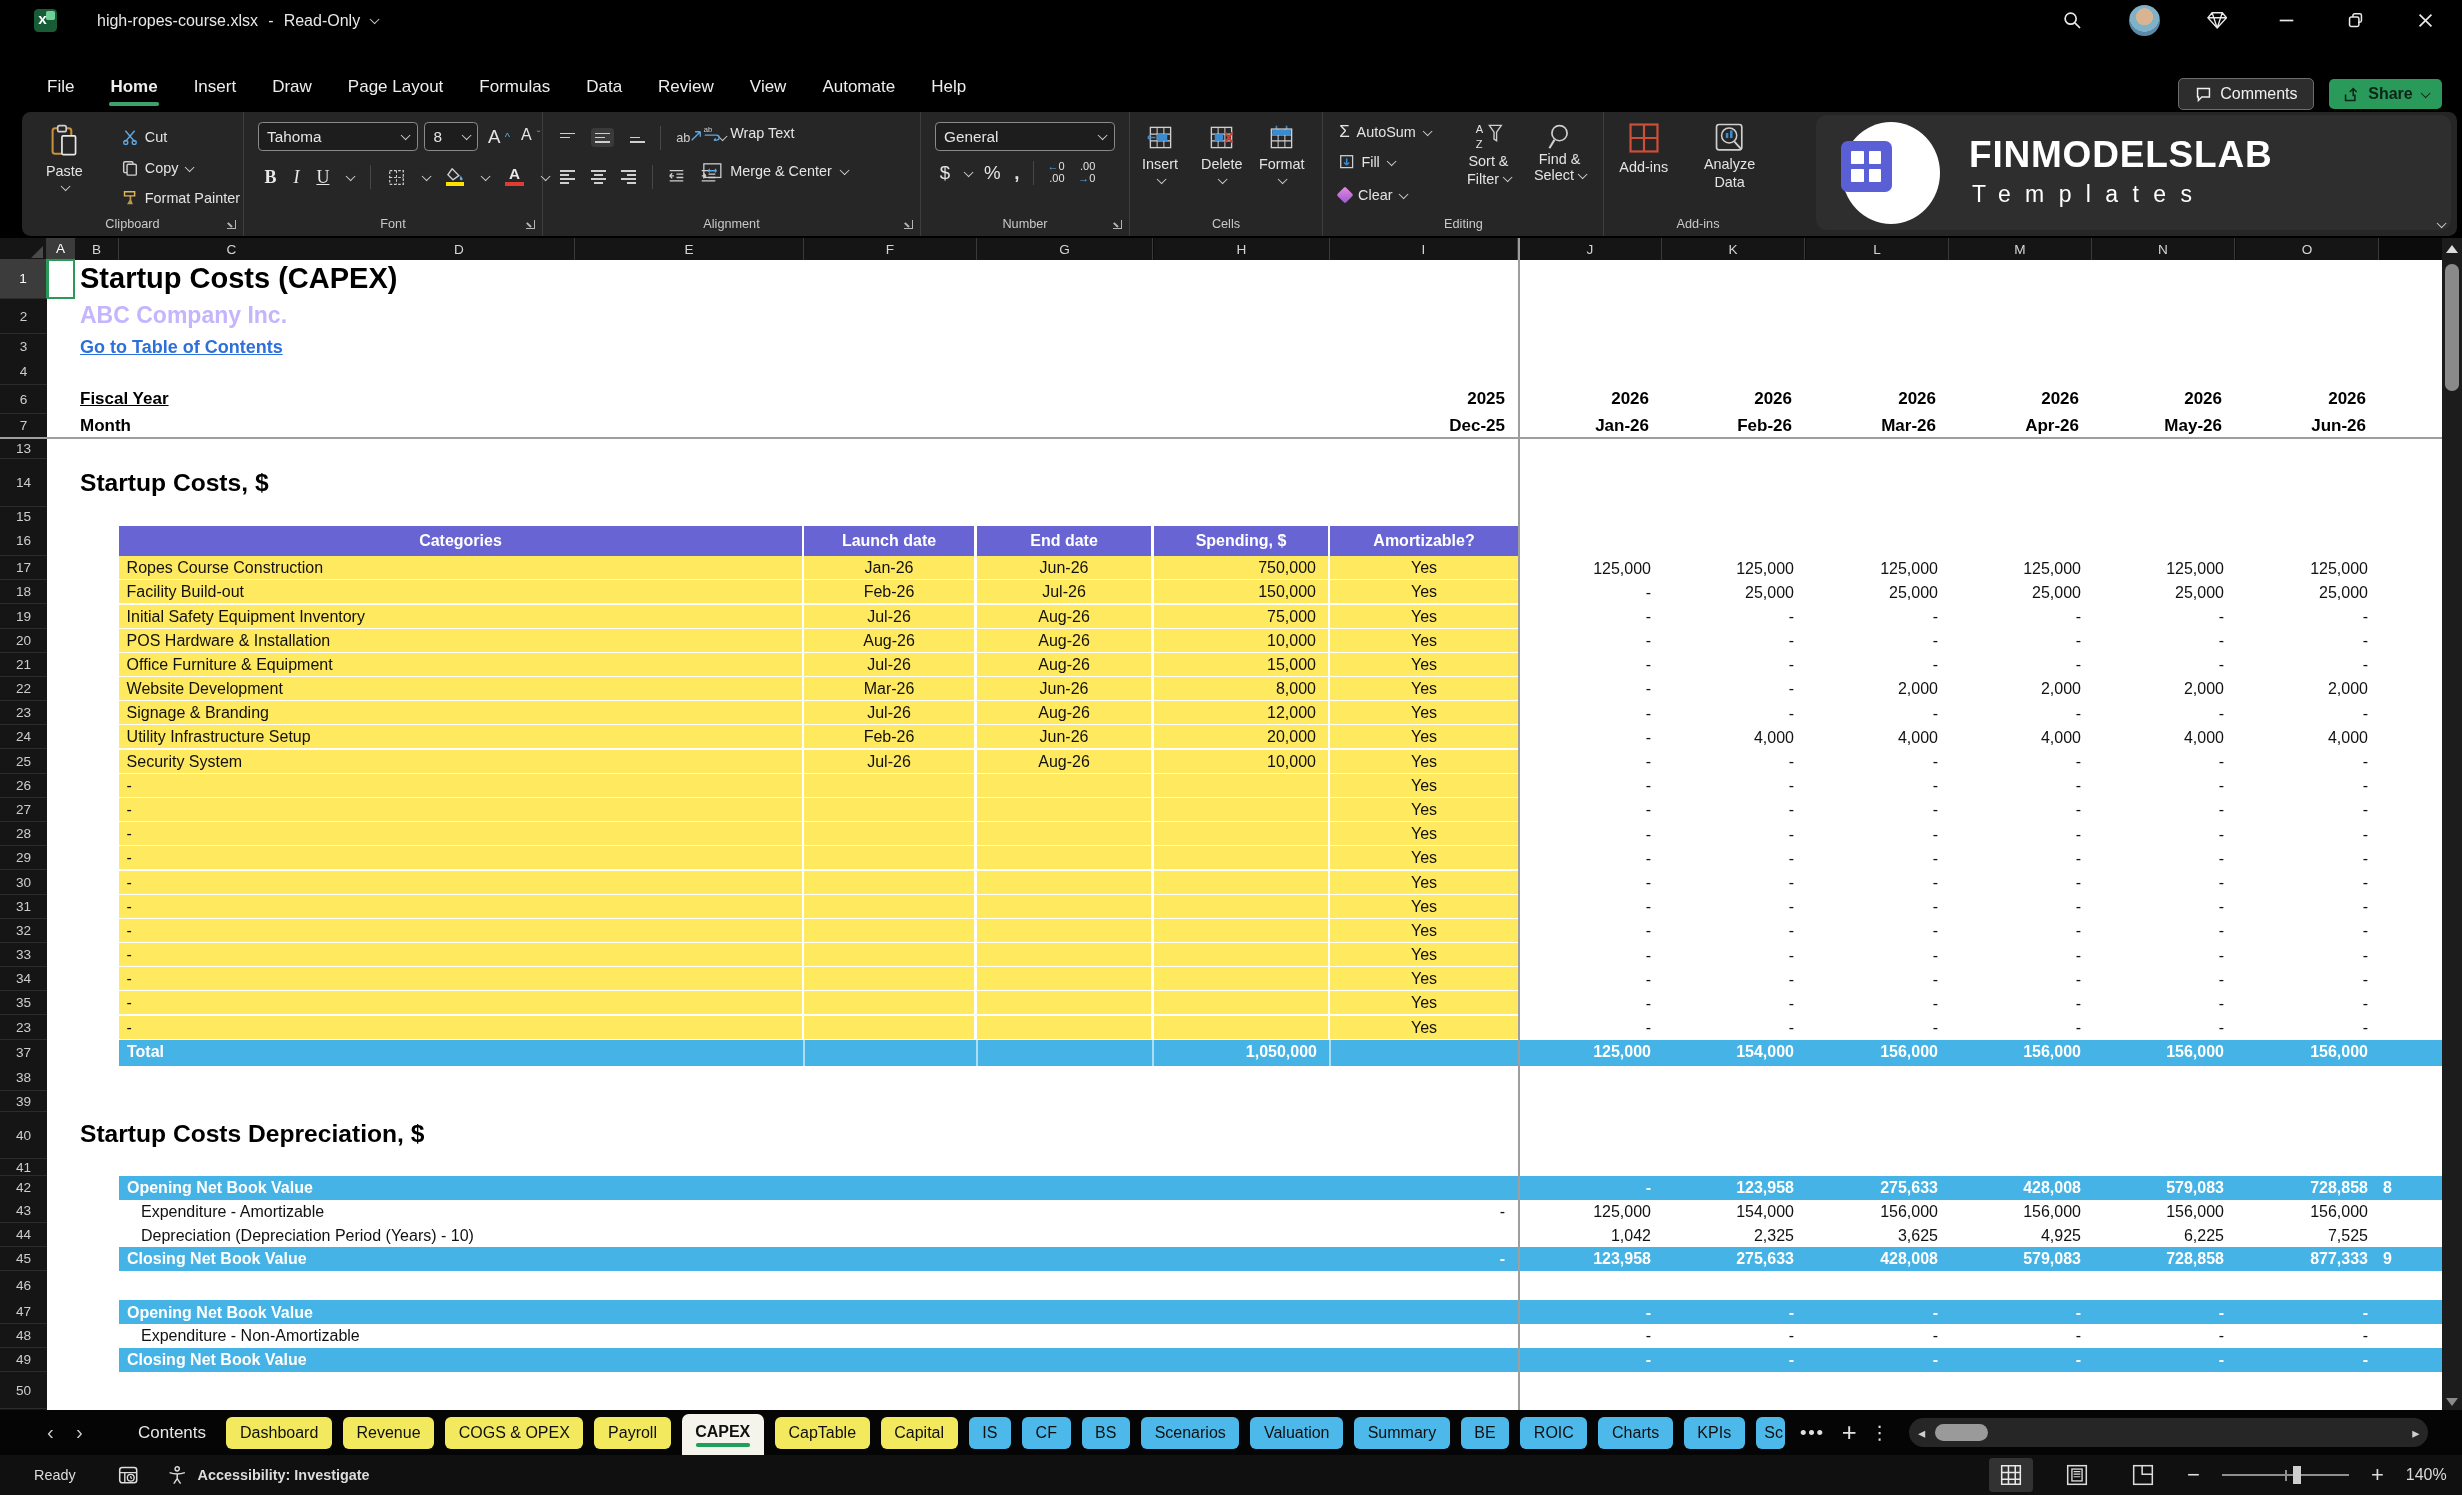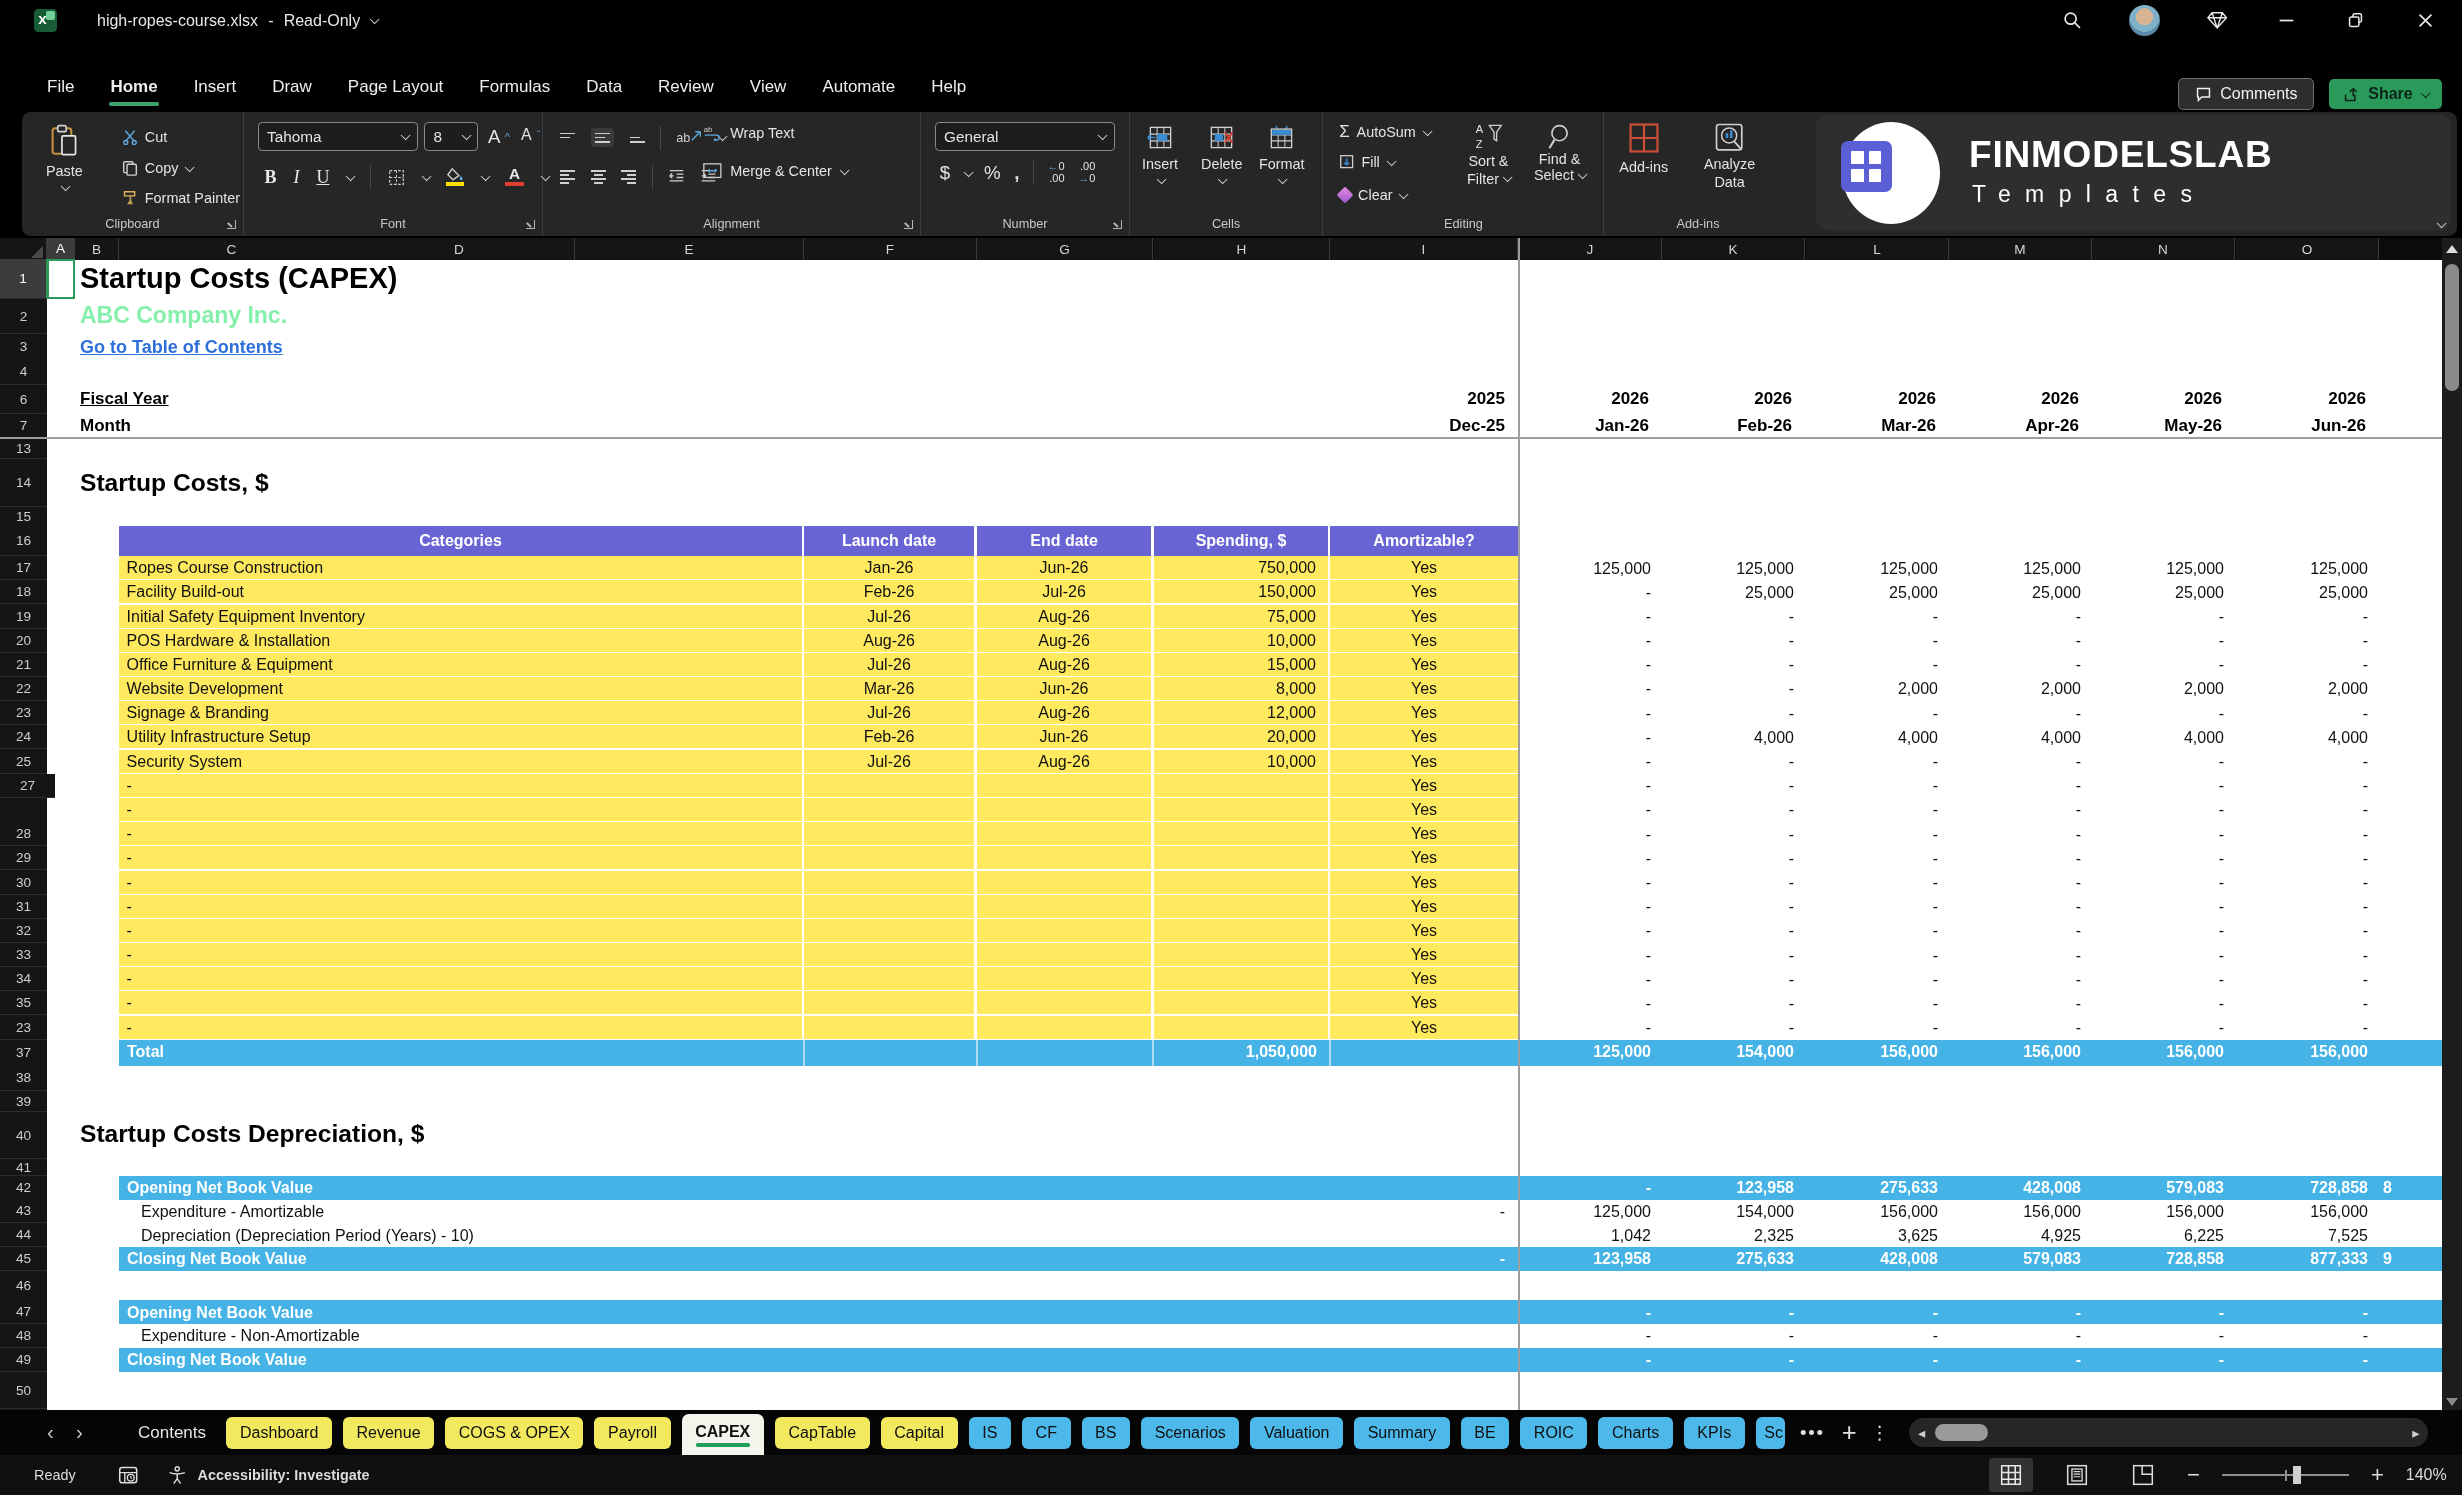--- a/index.html
+++ b/index.html
@@ -90,21 +90,21 @@
   .sb-right{position:absolute;right:15.3px;top:0;height:40px;display:flex;align-items:center;gap:22px}
   .viewbtn{width:44px;height:34px;display:flex;align-items:center;justify-content:center;border-radius:3.4px}
   .viewbtn.active{background:#323232}
   .zoomtrack{position:relative;width:127px;height:2.5px;background:#8f8f8f}
   .zoomtick{position:absolute;left:50%;top:-4.2px;width:1.7px;height:11px;background:#8f8f8f}
   .zoomthumb{position:absolute;left:56%;top:-7.6px;width:7.6px;height:18px;background:#cfcfcf}
   .zoompm{font-size:22px;color:#dcdcdc;line-height:1}
 
   
   .t-title{font-weight:bold;font-size:29px;color:#000}
-  .t-company{font-weight:bold;font-size:23px;color:#86efac}
+  .t-company{font-weight:bold;font-size:23px;color:#c4b5fd}
   .t-link{font-weight:bold;font-size:18px;color:#2d6fdb;text-decoration:underline}
   .t-bold20{font-weight:bold;font-size:17px;color:#000}
   .t-sec{font-weight:bold;font-size:24.6px;color:#000}
   .hdrcell{background:#6864d4;color:#fff;font-weight:bold;font-size:16px;display:flex;align-items:center;justify-content:center}
   .ycell{background:#ffe95f;font-size:16px;color:#111;display:flex;align-items:center}
   .mval{font-size:16px;color:#111;text-align:right}
   .bluebar{background:#45b3e6}
   .bluetxt{color:#fff;font-weight:bold;font-size:16px}
 </style>
 </head>
@@ -504,21 +504,21 @@
         <div class="rownum" style="position: absolute; left: 0px; top: 318px; width: 47px; height: 24px;">17</div>
         <div class="rownum" style="position: absolute; left: 0px; top: 342px; width: 47px; height: 24px;">18</div>
         <div class="rownum" style="position: absolute; left: 0px; top: 367px; width: 47px; height: 24px;">19</div>
         <div class="rownum" style="position: absolute; left: 0px; top: 391px; width: 47px; height: 24px;">20</div>
         <div class="rownum" style="position: absolute; left: 0px; top: 415px; width: 47px; height: 24px;">21</div>
         <div class="rownum" style="position: absolute; left: 0px; top: 439px; width: 47px; height: 24px;">22</div>
         <div class="rownum" style="position: absolute; left: 0px; top: 463px; width: 47px; height: 24px;">23</div>
         <div class="rownum" style="position: absolute; left: 0px; top: 487px; width: 47px; height: 24px;">24</div>
         <div class="rownum" style="position: absolute; left: 0px; top: 512px; width: 47px; height: 24px;">25</div>
         <div class="rownum" style="position: absolute; left: 0px; top: 536px; width: 47px; height: 24px;">26</div>
-        <div class="rownum" style="position: absolute; left: 0px; top: 536px; width: 55px; height: 24px;">27</div>
+        <div class="rownum" style="position: absolute; left: 0px; top: 560px; width: 47px; height: 24px;">27</div>
         <div class="rownum" style="position: absolute; left: 0px; top: 584px; width: 47px; height: 24px;">28</div>
         <div class="rownum" style="position: absolute; left: 0px; top: 608px; width: 47px; height: 24px;">29</div>
         <div class="rownum" style="position: absolute; left: 0px; top: 633px; width: 47px; height: 24px;">30</div>
         <div class="rownum" style="position: absolute; left: 0px; top: 657px; width: 47px; height: 24px;">31</div>
         <div class="rownum" style="position: absolute; left: 0px; top: 681px; width: 47px; height: 24px;">32</div>
         <div class="rownum" style="position: absolute; left: 0px; top: 705px; width: 47px; height: 24px;">33</div>
         <div class="rownum" style="position: absolute; left: 0px; top: 729px; width: 47px; height: 24px;">34</div>
         <div class="rownum" style="position: absolute; left: 0px; top: 753px; width: 47px; height: 24px;">35</div>
         <div class="rownum" style="position: absolute; left: 0px; top: 778px; width: 47px; height: 24px;">23</div>
         <div class="rownum" style="position: absolute; left: 0px; top: 802px; width: 47px; height: 25.5px;">37</div>

